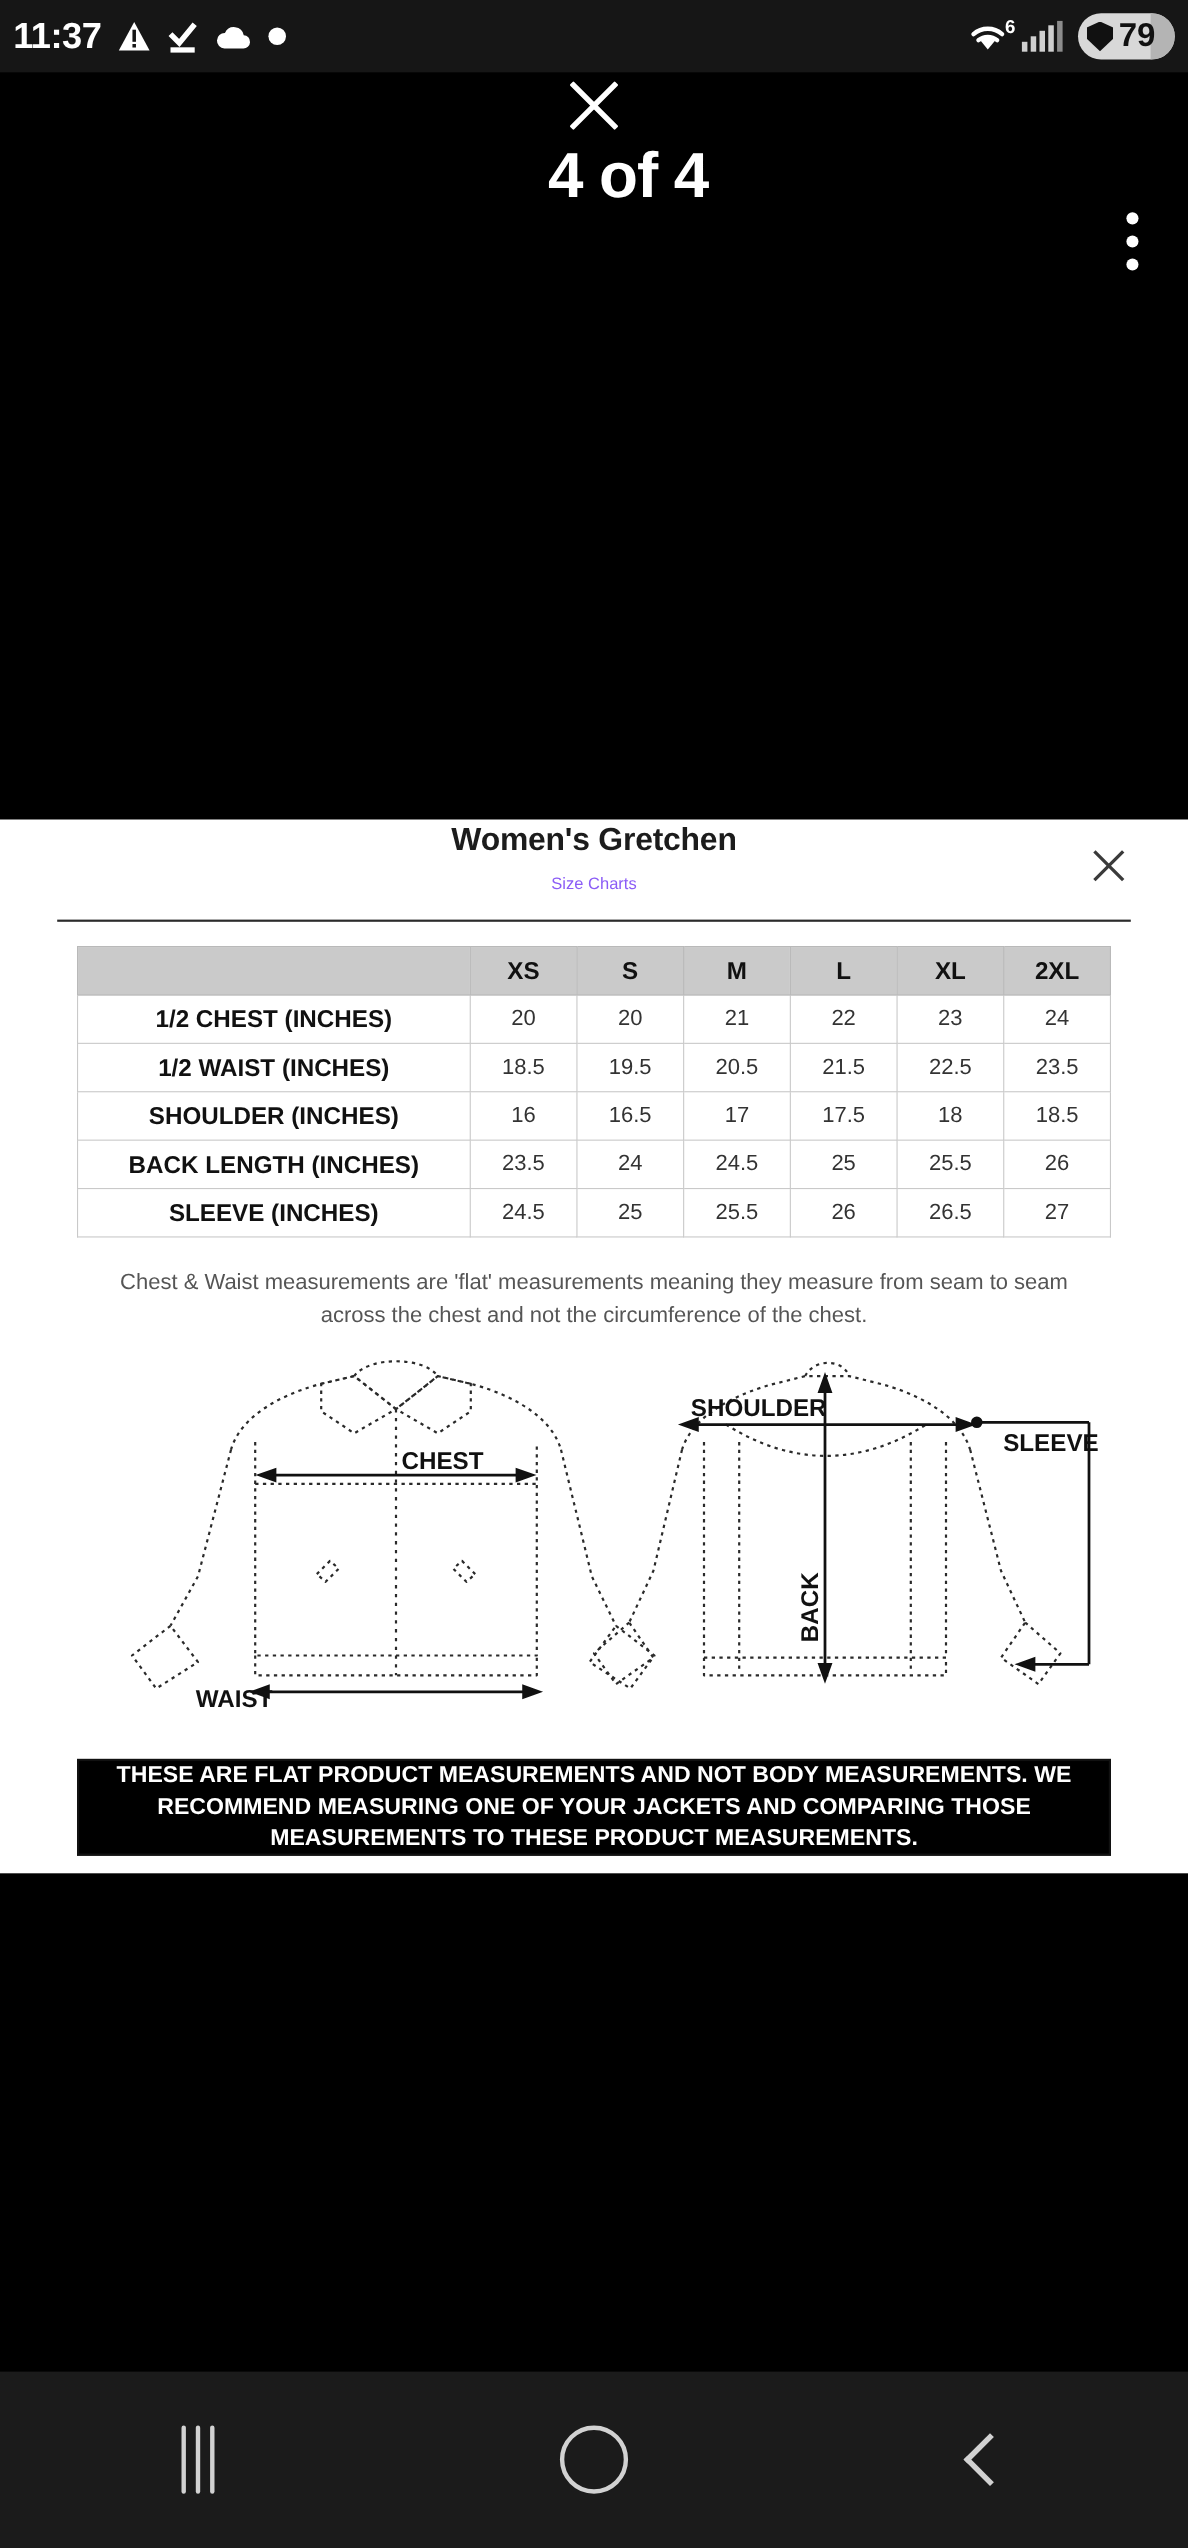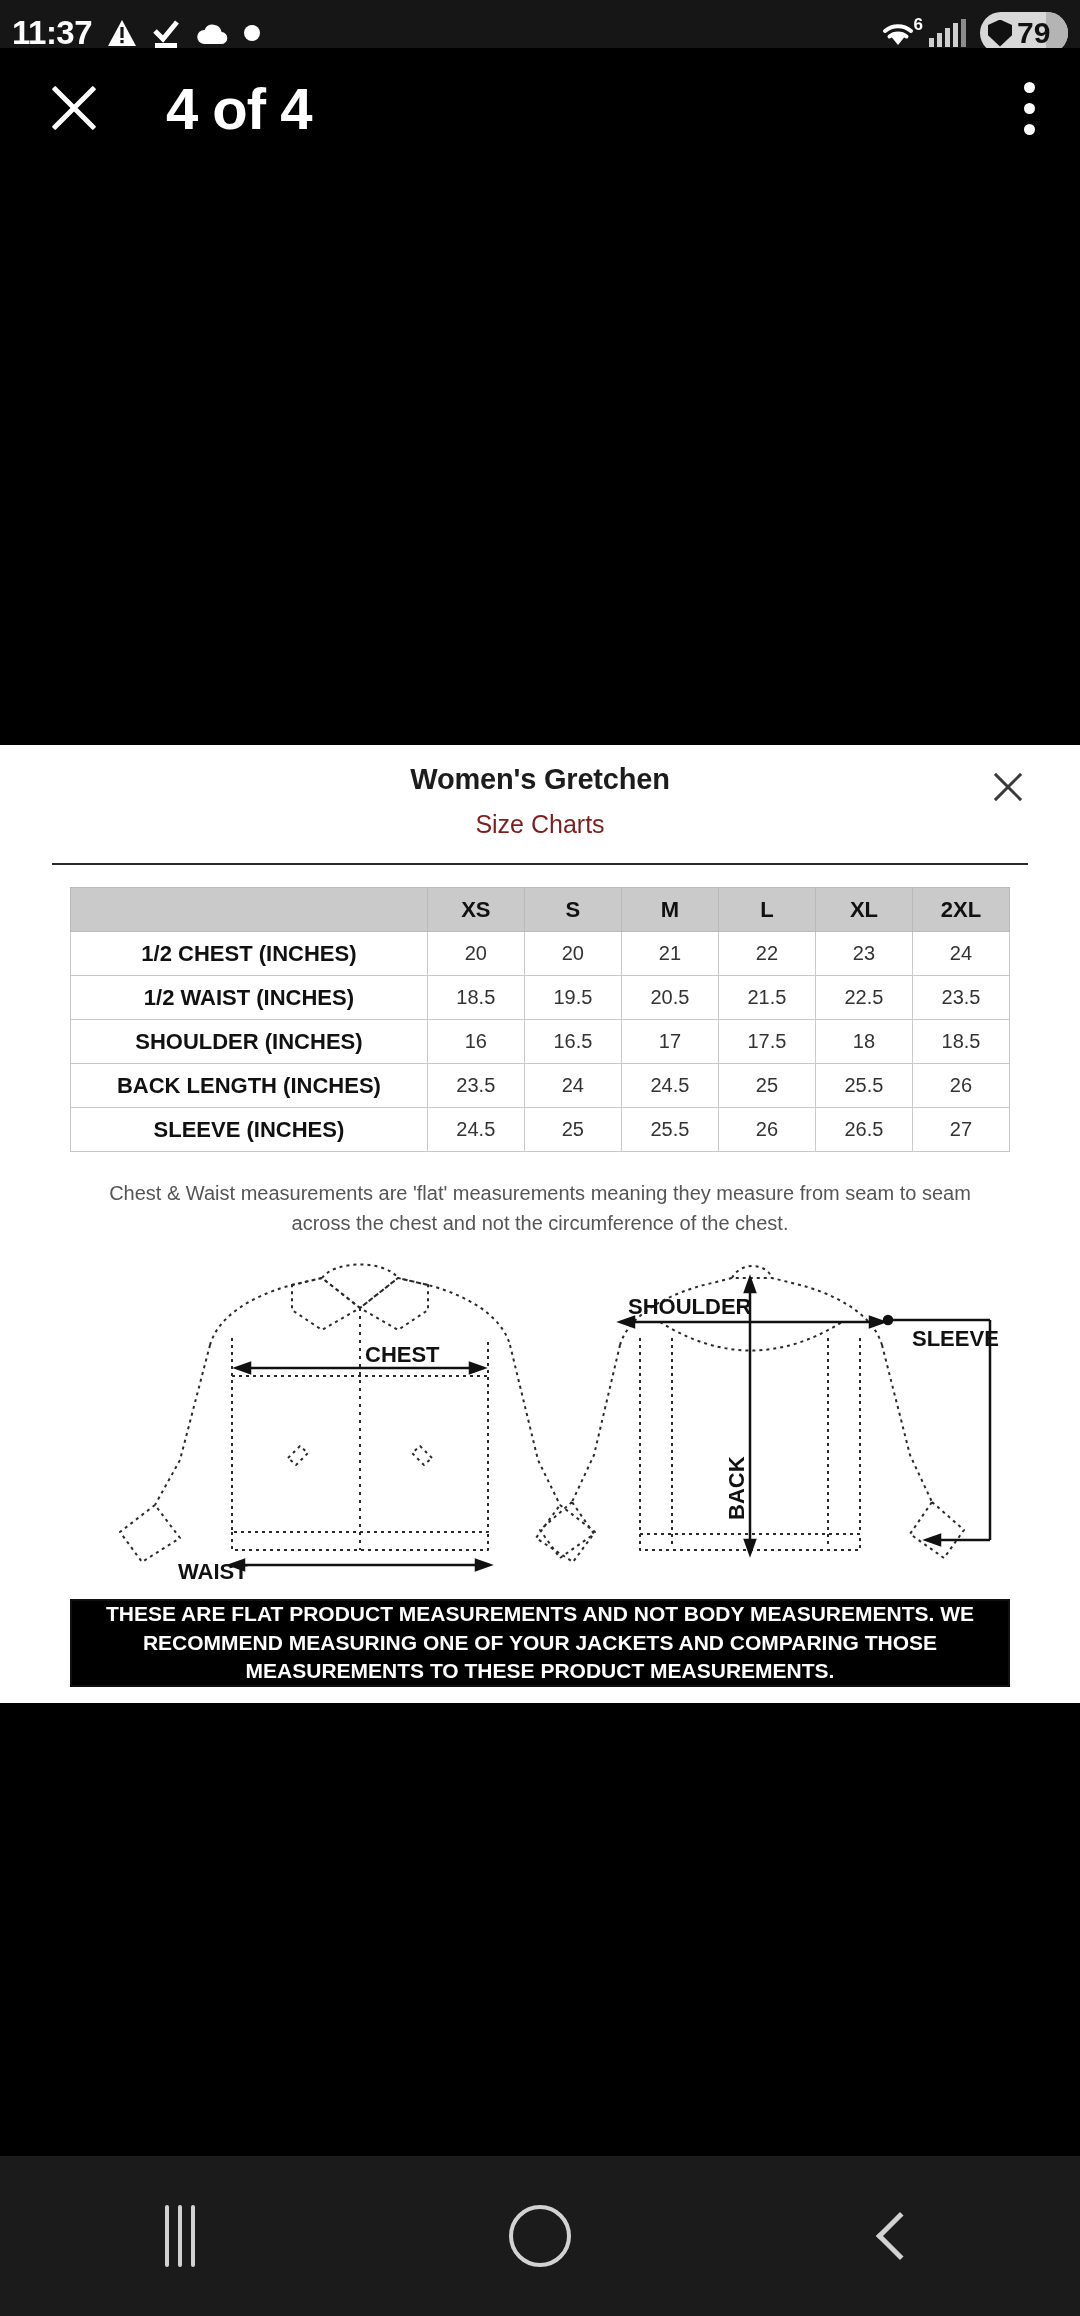--- a/index.html
+++ b/index.html
@@ -24,36 +24,36 @@
   .bars i:nth-child(3){height:19px;} .bars i:nth-child(4){height:24px;}
   .bars i:nth-child(5){height:28px; background:#8c8c8c;}
   .battery{ height:42px; min-width:88px; border-radius:21px; background:#d8d8d8;
     display:flex; align-items:center; gap:5px; padding:0 11px 0 8px; position:relative; overflow:hidden; }
   .battery:after{ content:""; position:absolute; right:0; top:0; width:22px; height:100%; background:#b4b4b4; }
   .batt-num{ color:#111; font-size:30px; font-weight:bold; z-index:2; }
   .shield{ width:24px; height:27px; background:#111; z-index:2;
     clip-path:polygon(50% 0%,100% 20%,100% 58%,50% 100%,0% 58%,0% 20%); }
 
   
-  .appbar{ position:absolute; top:48px; left:0; width:1080px; height:120px;
-    background:#000; display:flex; align-items:center; padding:0 44px; }
+  .appbar{ position:absolute; top:66px; left:0; width:1080px; height:120px;
+    background:#000; display:flex; align-items:center; padding:0 44px;flex-direction:column; }
   .close-x{ width:60px; height:60px; position:relative; flex:0 0 auto; }
   .close-x:before,.close-x:after{ content:""; position:absolute; left:50%; top:50%;
     width:58px; height:5px; background:#fff; border-radius:1px; }
   .close-x:before{ transform:translate(-50%,-50%) rotate(45deg); }
   .close-x:after{ transform:translate(-50%,-50%) rotate(-45deg); }
   .appbar-title{ color:#fff; font-size:58px; font-weight:bold; margin-left:62px; letter-spacing:-1px; }
   .kebab{ margin-left:auto; width:14px; display:flex; flex-direction:column; gap:10px; align-items:center; }
   .kebab span{ width:11px; height:11px; border-radius:50%; background:#fff; display:block; }
 
   
   .card{ position:absolute; top:745px; left:0; width:1080px; height:958px; background:#fff; }
-  .card-head{ position:relative; padding-top:18px; }
+  .card-head{ position:relative; padding-top:3px; }
   .card-title{ text-align:center; font-size:29px; font-weight:bold; color:#1c1c1c; letter-spacing:-0.2px; }
-  .card-sub{ text-align:center; font-size:25px; color:#7f1d1d; margin-top:14px; }
+  .card-sub{ text-align:center; font-size:15px; color:#8b5cf6; margin-top:14px; }
   .card-close{ position:absolute; right:52px; top:22px; width:40px; height:40px; }
   .card-close:before,.card-close:after{ content:""; position:absolute; left:50%; top:50%;
     width:37px; height:3px; background:#3a3a3a; }
   .card-close:before{ transform:translate(-50%,-50%) rotate(45deg); }
   .card-close:after{ transform:translate(-50%,-50%) rotate(-45deg); }
   .divider{ height:2px; background:#2b2b2b; margin:24px 52px 0 52px; }
 
   
   .tablewrap{ margin:22px 70px 0 70px; }
   table.sizes{ width:100%; border-collapse:collapse; table-layout:fixed; }

